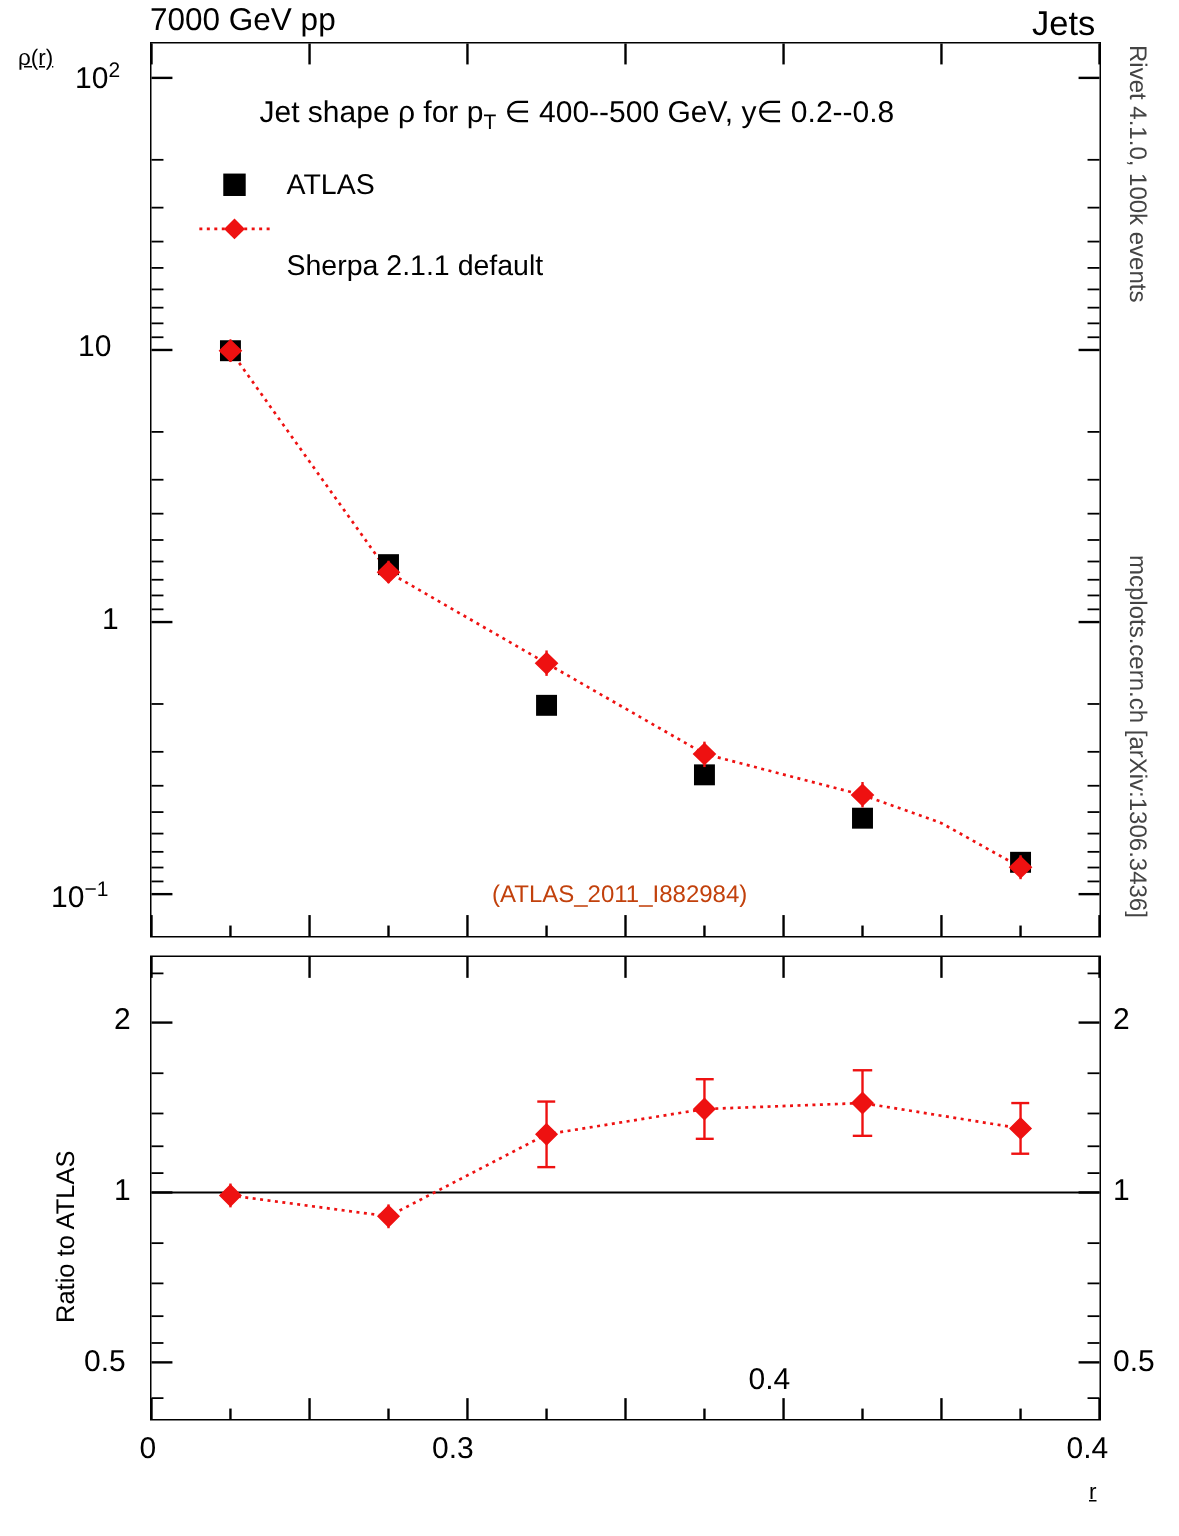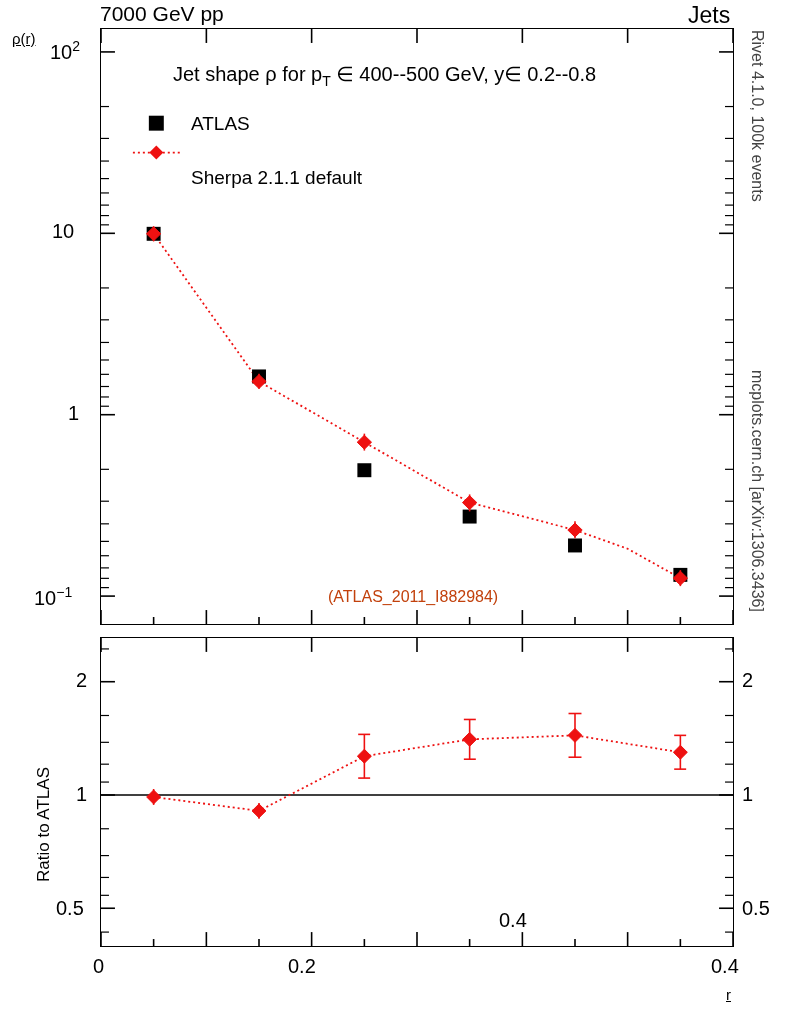--- a/index.html
+++ b/index.html
@@ -319,19 +319,19 @@
   <div class="txt tick-label" style="left: 76px; top: 783px;">1</div>
   <div class="txt tick-label" style="left: 56px; top: 897px;">0.5</div>
 
   <div class="txt tick-label" style="left: 742px; top: 669px;">2</div>
   <div class="txt tick-label" style="left: 742px; top: 783px;">1</div>
   <div class="txt tick-label" style="left: 742px; top: 897px;">0.5</div>
 
   <div class="vtxt" style="left: 34px; top: 882px; transform: rotate(-90deg); font-size: 17px;">Ratio to ATLAS</div>
 
   <div class="txt tick-label" style="left: 93px; top: 955px;">0</div>
-  <div class="txt tick-label" style="left: 288px; top: 955px;">0.2</div>
+  <div class="txt tick-label" style="left: 288px; top: 955px;">0.3</div>
   <div class="txt tick-label" style="left: 499px; top: 909px;">0.4</div>
   <div class="txt tick-label" style="left: 711px; top: 955px;">0.4</div>
 
   <div class="txt axis-label" style="left: 726px; top: 986px;">r</div>
 
 </div>
 
 </body></html>

